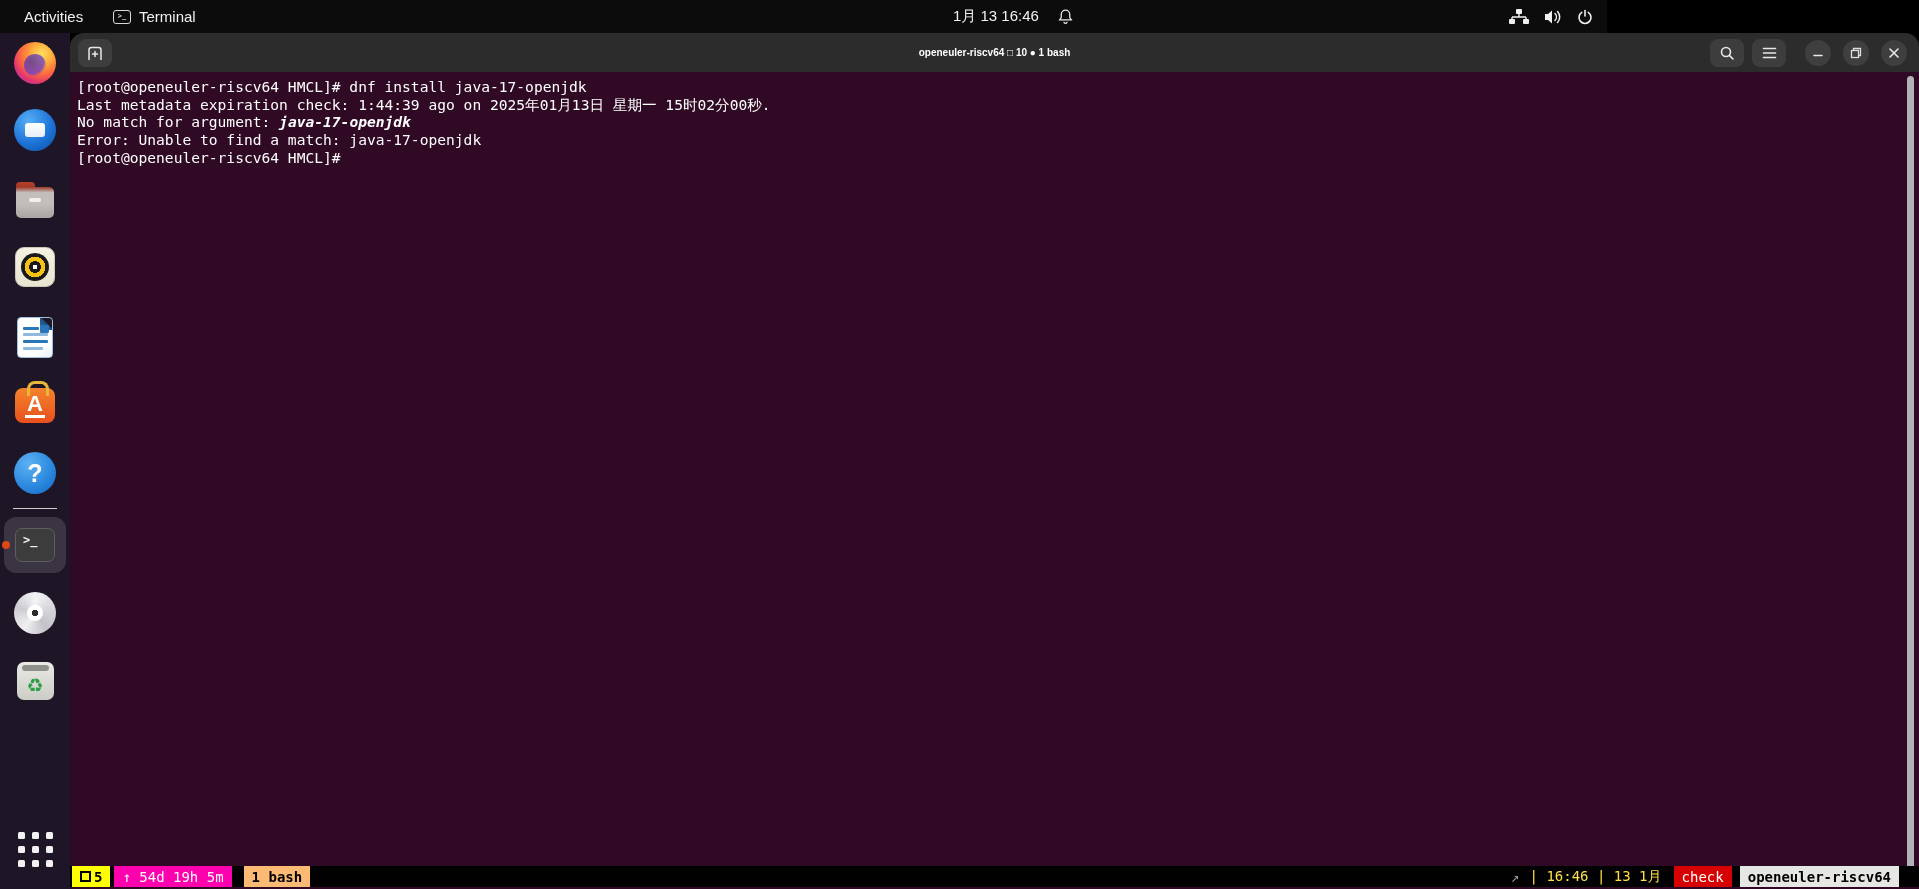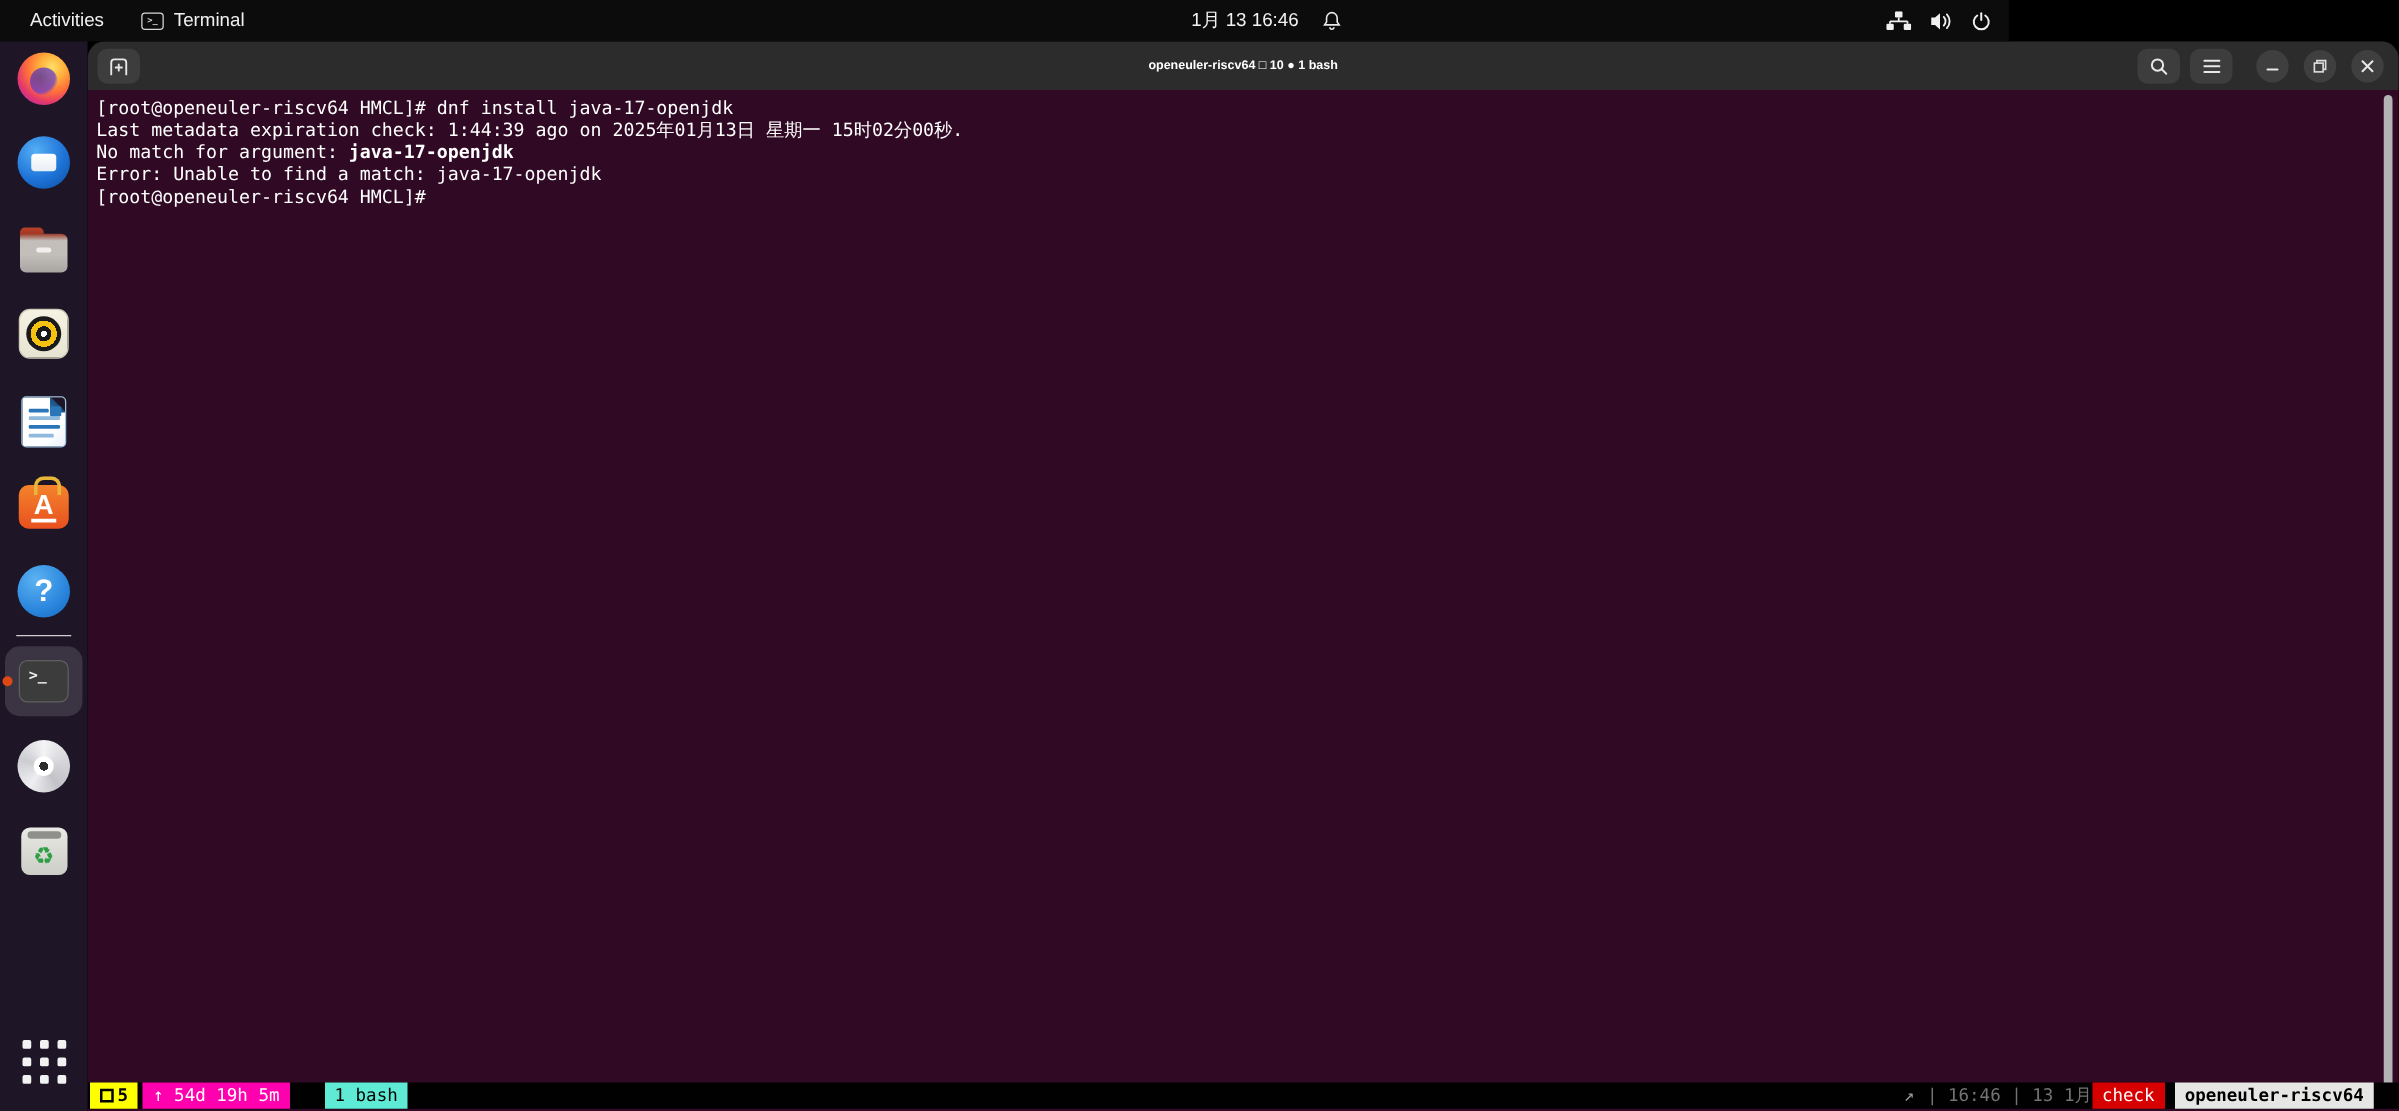--- a/index.html
+++ b/index.html
@@ -82,35 +82,35 @@
   .tb-btn.menu   { right:133px; }
   .circle-btn { position:absolute; top:7px; width:26px; height:26px; border-radius:50%; background:#3f3f3f;
     display:flex; align-items:center; justify-content:center; cursor:pointer; }
   .circle-btn.min { right:88px; }
   .circle-btn.restore { right:50px; }
   .circle-btn.close { right:12px; }
 
   .term-screen { position:absolute; left:0; top:39px; width:100%; height:817px; background:#300a24; cursor:text; }
   .term-output { position:absolute; left:7px; top:6px; font-family:"DejaVu Sans Mono","Liberation Mono",monospace;
     font-size:14.6px; line-height:17.7px; color:#ffffff; white-space:pre; }
-  .term-output .bold { font-weight:bold; }
+  .term-output .bold { font-weight:bold;font-style:italic; }
 
   .scrollbar { position:absolute; right:5px; top:43px; width:7px; height:803px; border-radius:3.5px; background:#b3b3b6; }
 
   
   .statusbar { position:absolute; left:0; bottom:2px; width:100%; height:21px; background:#010101;
     font-family:"DejaVu Sans Mono","Liberation Mono",monospace; font-size:14px; display:flex; align-items:stretch; }
   .seg { display:flex; align-items:center; padding:0 8px; height:21px; }
   .seg-windows { background:#ffff00; color:#000; font-weight:bold; margin-left:2px; }
   .seg-windows .sq { width:11px; height:11px; border:2px solid #000; margin-right:3px; }
   .seg-uptime { background:#ff00af; color:#fff; margin-left:4px; }
-  .seg-win { background:#5eead4; color:#000; font-weight:normal; margin-left:28px; }
+  .seg-win { background:#fdba74; color:#000; font-weight:bold; margin-left:12px; }
   .status-right { margin-left:auto; display:flex; align-items:center; margin-right:20px; }
   .status-arrow { color:#9a9aa2; margin-right:10px; }
-  .status-datetime { color:#737373; }
+  .status-datetime { color:#fde047; margin-right:12px; }
   .seg-user { background:#d70000; color:#fff; }
   .seg-host { background:#e6e6e4; color:#000; font-weight:bold; margin-left:8px; }
 </style>
 </head>
 <body>
 
 <div class="topbar">
   <div class="activities">Activities</div>
   <div class="app-indicator">
     <span class="mini-term">&gt;_</span>

